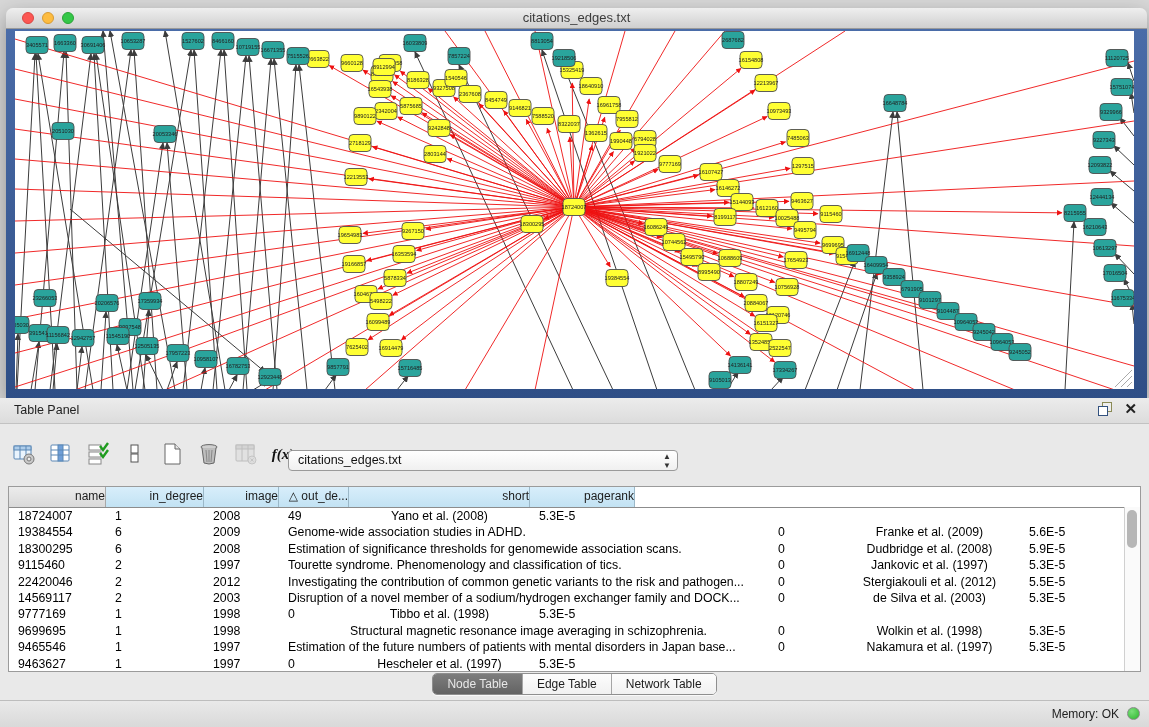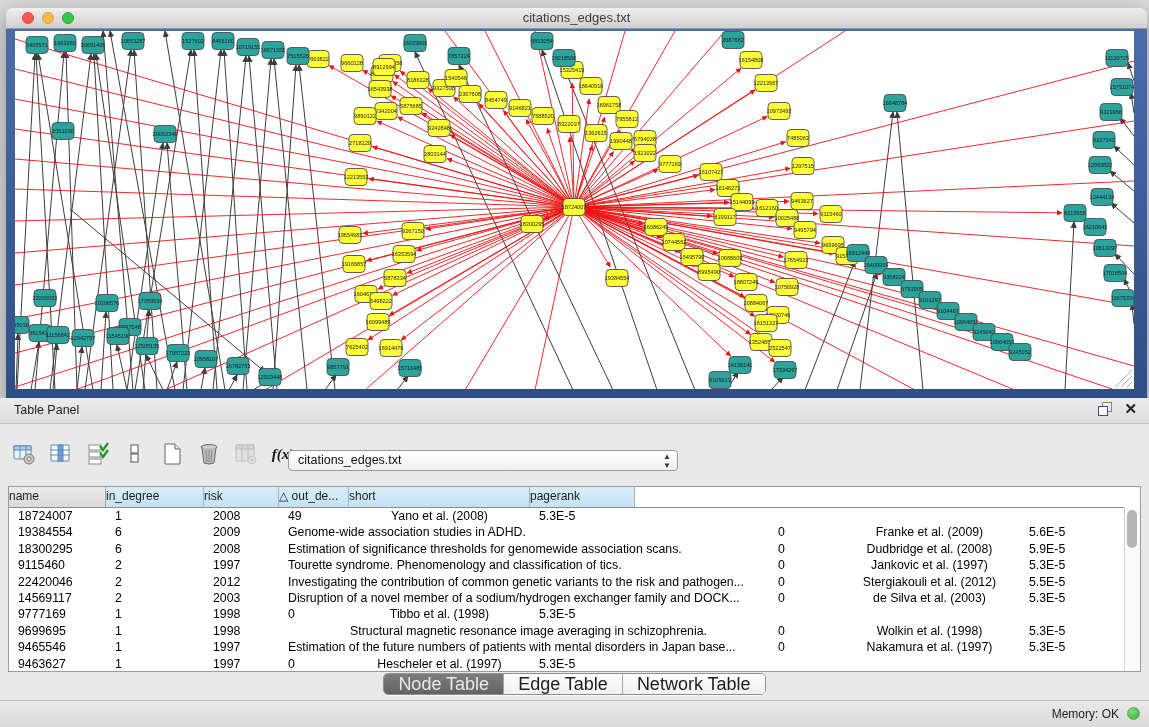--- a/index.html
+++ b/index.html
@@ -40,33 +40,33 @@
   .fx{font-family:"Liberation Serif",serif;font-style:italic;font-size:15px;color:#111;font-weight:bold;}
   .combo{position:absolute;left:288px;top:52px;width:390px;height:21px;box-sizing:border-box;
     border:1px solid #9a9a9a;border-radius:4px;background:linear-gradient(#ffffff,#f0f0f0);
     font-size:12.5px;color:#111;line-height:19px;padding-left:9px;}
   .combo .arrows{position:absolute;right:6px;top:1px;font-size:8px;color:#333;line-height:9px;text-align:center;}
   
   .tbl{position:absolute;left:8px;top:88px;width:1133px;height:186px;background:#fff;
     border:1px solid #9b9b9b;box-sizing:border-box;}
   .thead{display:flex;height:20px;border-bottom:1px solid #8c8c8c;}
   .th{box-sizing:border-box;border-right:1px solid #9bb8c8;background:linear-gradient(#d8eefb,#c2e2f3);
-    font-size:12px;color:#1c1c1c;text-align:left;line-height:19px;overflow:hidden;white-space:nowrap;}
+    font-size:12px;color:#1c1c1c;text-align:right;line-height:19px;overflow:hidden;white-space:nowrap;}
   .th.gray{background:linear-gradient(#ececec,#d9d9d9);border-right:1px solid #a8a8a8;}
   .tbody .tr{display:flex;height:16.4px;}
   .td{box-sizing:border-box;font-size:12.3px;color:#000;line-height:16.4px;
     overflow:hidden;white-space:nowrap;padding-left:9px;}
   .td.center{text-align:center;padding-left:0;}
   .vscroll{position:absolute;right:0;top:20px;bottom:0;width:15px;background:#fafafa;border-left:1px solid #d0d0d0;}
   .vthumb{position:absolute;left:2px;top:3px;width:10px;height:38px;border-radius:6px;background:#b6b6b6;}
   
   .tabs{position:absolute;left:0;right:0;top:275px;display:flex;justify-content:center;}
   .seg{display:flex;border:1px solid #8f8f8f;border-radius:5px;overflow:hidden;background:#fcfcfc;
     box-shadow:0 1px 0 rgba(255,255,255,.7);}
-  .segbtn{font-size:18px;color:#1c1c1c;padding:3px 14px;line-height:14px;background:linear-gradient(#fdfdfd,#f1f1f1);
+  .segbtn{font-size:12px;color:#1c1c1c;padding:3px 14px;line-height:14px;background:linear-gradient(#fdfdfd,#f1f1f1);
     border-right:1px solid #a5a5a5;}
   .segbtn:last-child{border-right:none;}
   .segbtn.sel{background:linear-gradient(#7d7d7d,#636363);color:#e8e8e8;}
   
   .statusbar{position:absolute;left:0;right:0;bottom:0;height:26px;
     background:linear-gradient(#e9e9e9,#d9d9d9);border-top:1px solid #bdbdbd;}
   .mem{position:absolute;right:30px;top:6px;font-size:12px;color:#222;}
   .memdot{position:absolute;right:9px;top:6px;width:13px;height:13px;border-radius:50%;
     background:radial-gradient(circle at 35% 30%,#7ae07a,#2db52d);border:1px solid #8a8a8a;box-sizing:border-box;}
 </style>
@@ -866,21 +866,21 @@
 
   <div class="combo">
     <span>citations_edges.txt</span>
     <span class="arrows">▲<br>▼</span>
   </div>
 
   <div class="tbl">
     <div class="thead" id="thead">
         <div class="th gray" style="width: 97px;">name</div>
         <div class="th" style="width: 98px;">in_degree</div>
-        <div class="th" style="width: 75px;">risk</div>
+        <div class="th" style="width: 75px;">image</div>
         <div class="th" style="width: 70px;">△ out_de...</div>
         <div class="th" style="width: 181px;">short</div>
         <div class="th" style="width: 105px;">pagerank</div>
       </div>
     <div class="tbody" id="tbody">
         <div class="tr">
           <div class="td" style="width: 97px;">18724007</div>
           <div class="td" style="width: 98px;">1</div>
           <div class="td" style="width: 75px;">2008</div>
           <div class="td" style="width: 70px;">49</div>

